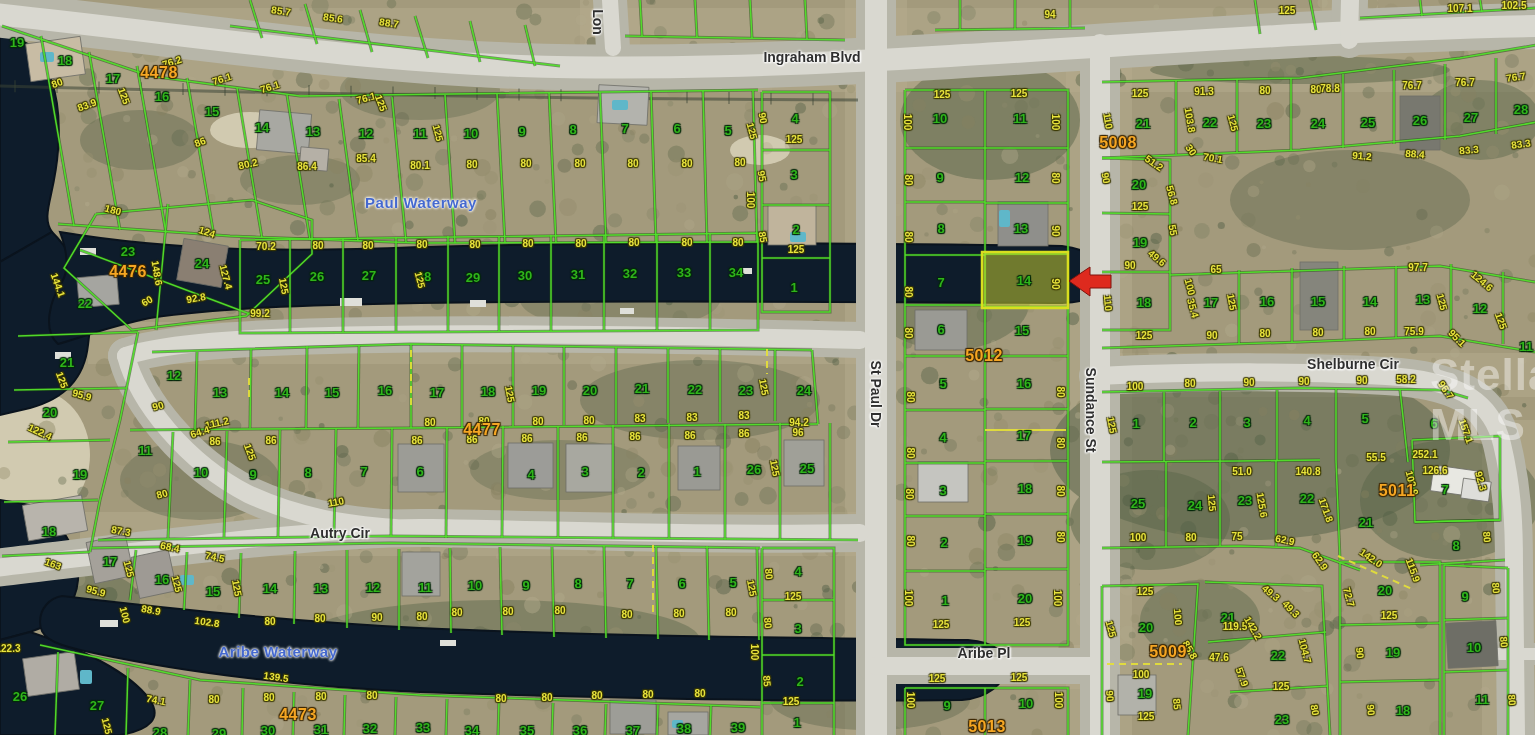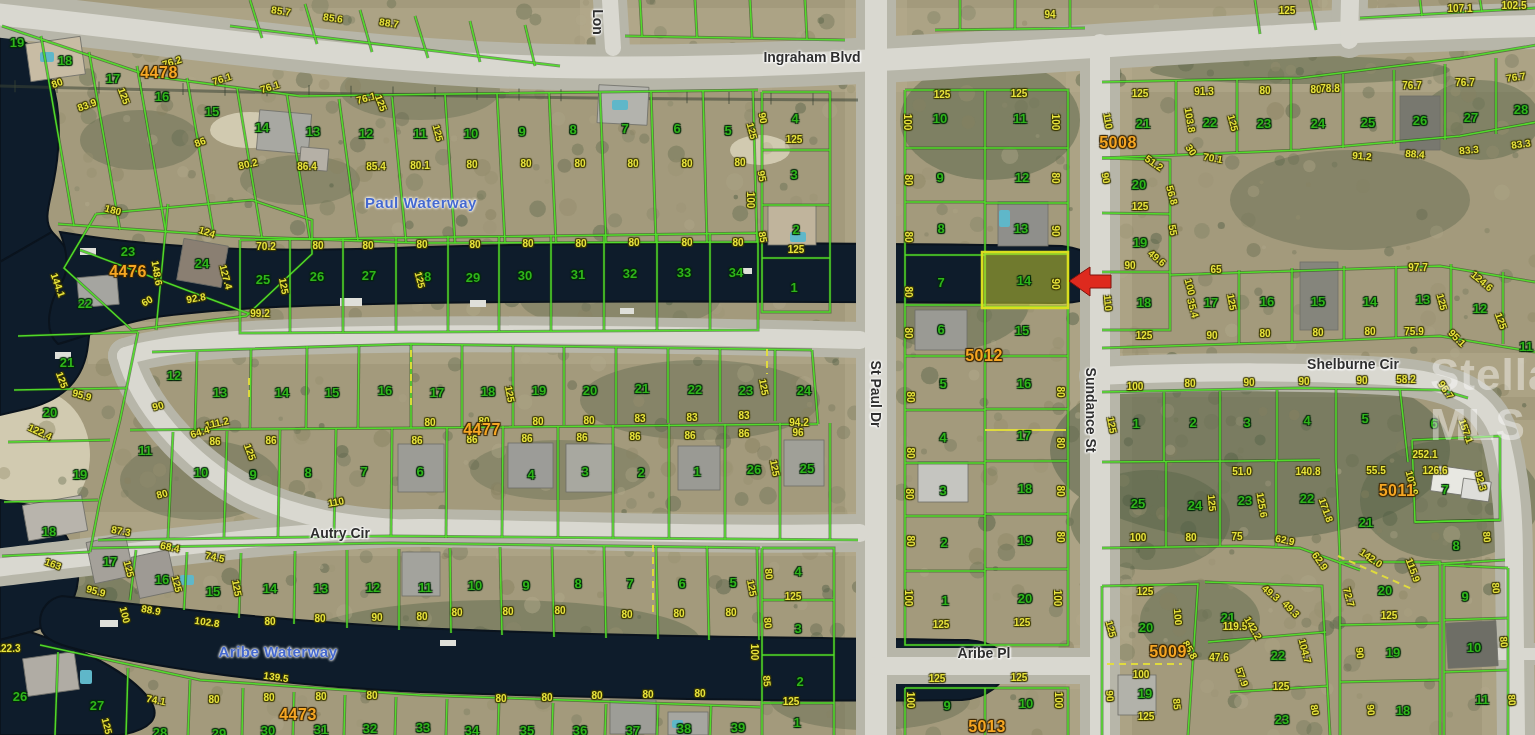--- a/index.html
+++ b/index.html
@@ -1670,21 +1670,21 @@
       <div class="lbl dim" style="left: 87px; top: 105px; transform: translate(-50%, -50%) rotate(-20deg);">83.9</div>
       <div class="lbl dim" style="left: 124px; top: 96px; transform: translate(-50%, -50%) rotate(70deg);">125</div>
       <div class="lbl dim" style="left: 172px; top: 62px; transform: translate(-50%, -50%) rotate(-18deg);">76.2</div>
       <div class="lbl dim" style="left: 222px; top: 79px; transform: translate(-50%, -50%) rotate(-18deg);">76.1</div>
       <div class="lbl dim" style="left: 270px; top: 87px; transform: translate(-50%, -50%) rotate(-18deg);">76.1</div>
       <div class="lbl dim" style="left: 366px; top: 98px; transform: translate(-50%, -50%) rotate(-15deg);">76.1</div>
       <div class="lbl dim" style="left: 381px; top: 103px; transform: translate(-50%, -50%) rotate(70deg);">125</div>
       <div class="lbl dim" style="left: 200px; top: 142px; transform: translate(-50%, -50%) rotate(-20deg);">86</div>
       <div class="lbl dim" style="left: 248px; top: 164px; transform: translate(-50%, -50%) rotate(-12deg);">80.2</div>
       <div class="lbl dim" style="left: 307px; top: 166px;">86.4</div>
-      <div class="lbl dim" style="left: 366px; top: 166px; padding-left: 20px;">85.4</div>
+      <div class="lbl dim" style="left: 366px; top: 158px;">85.4</div>
       <div class="lbl dim" style="left: 420px; top: 165px;">80.1</div>
       <div class="lbl dim" style="left: 472px; top: 164px;">80</div>
       <div class="lbl dim" style="left: 526px; top: 163px;">80</div>
       <div class="lbl dim" style="left: 580px; top: 163px;">80</div>
       <div class="lbl dim" style="left: 633px; top: 163px;">80</div>
       <div class="lbl dim" style="left: 687px; top: 163px;">80</div>
       <div class="lbl dim" style="left: 740px; top: 162px;">80</div>
       <div class="lbl dim" style="left: 438px; top: 133px; transform: translate(-50%, -50%) rotate(75deg);">125</div>
       <div class="lbl dim" style="left: 752px; top: 131px; transform: translate(-50%, -50%) rotate(75deg);">125</div>
       <div class="lbl dim" style="left: 763px; top: 118px; transform: translate(-50%, -50%) rotate(80deg);">90</div>
@@ -1862,21 +1862,21 @@
       <div class="lbl dim" style="left: 1135px; top: 386px;">100</div>
       <div class="lbl dim" style="left: 1190px; top: 383px;">80</div>
       <div class="lbl dim" style="left: 1249px; top: 382px;">90</div>
       <div class="lbl dim" style="left: 1304px; top: 381px;">90</div>
       <div class="lbl dim" style="left: 1362px; top: 380px;">90</div>
       <div class="lbl dim" style="left: 1406px; top: 379px;">58.2</div>
       <div class="lbl dim" style="left: 1446px; top: 390px; transform: translate(-50%, -50%) rotate(55deg);">96.7</div>
       <div class="lbl dim" style="left: 1112px; top: 425px; transform: translate(-50%, -50%) rotate(80deg);">125</div>
       <div class="lbl dim" style="left: 1242px; top: 471px;">51.0</div>
       <div class="lbl dim" style="left: 1308px; top: 471px;">140.8</div>
-      <div class="lbl dim" style="left: 1376px; top: 470px; text-align: right;">55.5</div>
+      <div class="lbl dim" style="left: 1376px; top: 457px; text-align: right;">55.5</div>
       <div class="lbl dim" style="left: 1435px; top: 470px;">126.6</div>
       <div class="lbl dim" style="left: 1425px; top: 454px;">252.1</div>
       <div class="lbl dim" style="left: 1466px; top: 431px; transform: translate(-50%, -50%) rotate(70deg);">157.1</div>
       <div class="lbl dim" style="left: 1481px; top: 481px; transform: translate(-50%, -50%) rotate(75deg);">92.3</div>
       <div class="lbl dim" style="left: 1212px; top: 503px; transform: translate(-50%, -50%) rotate(85deg);">125</div>
       <div class="lbl dim" style="left: 1262px; top: 505px; transform: translate(-50%, -50%) rotate(80deg);">125.6</div>
       <div class="lbl dim" style="left: 1326px; top: 510px; transform: translate(-50%, -50%) rotate(70deg);">171.8</div>
       <div class="lbl dim" style="left: 1412px; top: 483px; transform: translate(-50%, -50%) rotate(75deg);">103.9</div>
       <div class="lbl dim" style="left: 1138px; top: 537px;">100</div>
       <div class="lbl dim" style="left: 1191px; top: 537px;">80</div>

